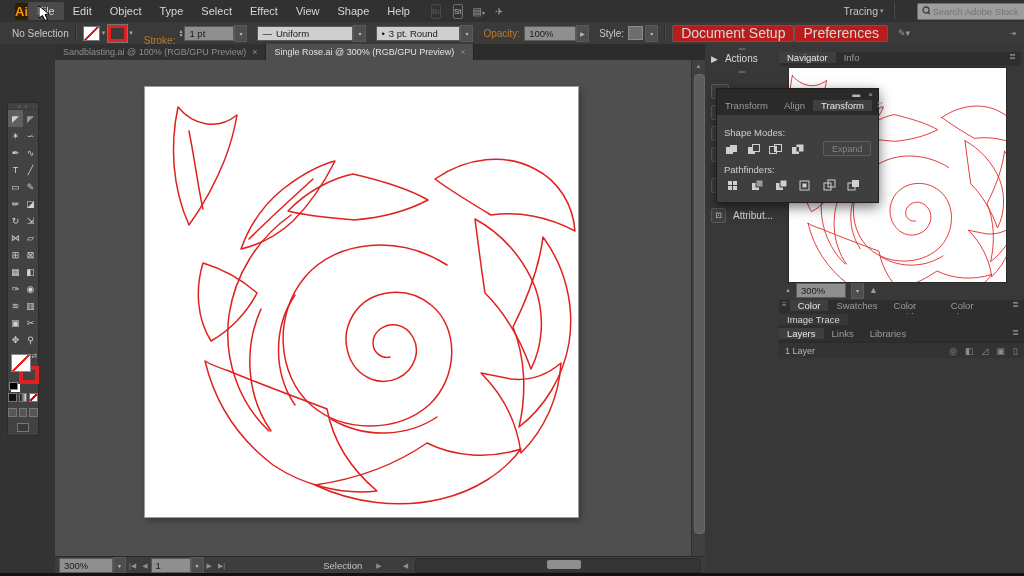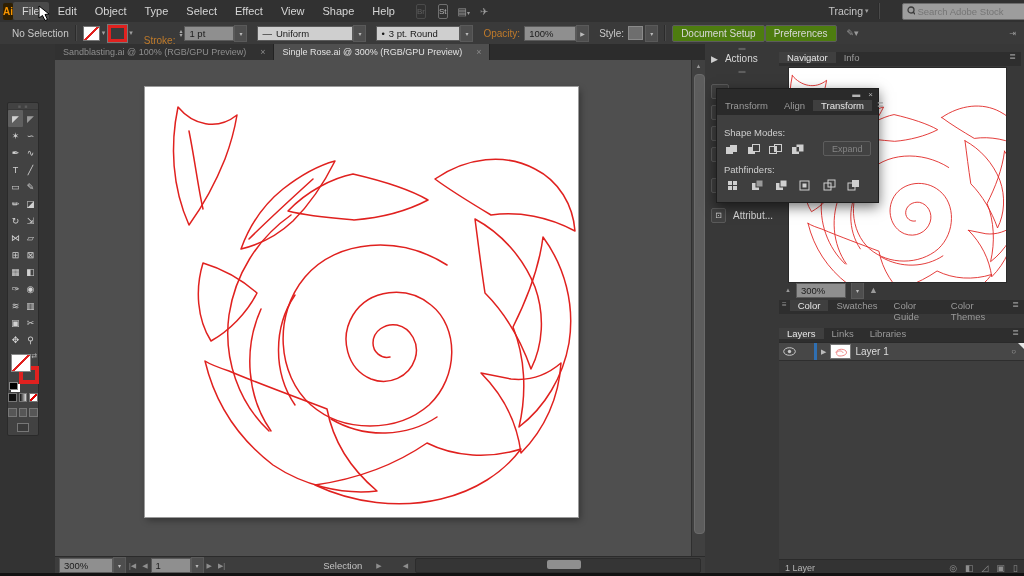--- a/index.html
+++ b/index.html
@@ -4,22 +4,22 @@
 <style>
   html,body{margin:0;padding:0;background:#1c1c1c;font-family:"Liberation Sans",sans-serif;
     -webkit-font-smoothing:antialiased;}
   #app{position:relative;width:1024px;height:576px;overflow:hidden;background:#333;
     font-size:10px;color:#cfcfcf;user-select:none;}
   .abs{position:absolute;}
 
   
   #menubar{left:0;top:0;width:1024px;height:22px;background:#313131;border-bottom:1px solid #262626;
     display:flex;align-items:center;}
-  #ai-logo{width:26px;height:17px;margin-left:3px;background:#2f1f02;color:#f79500;font-weight:bold;
-    font-size:10px;display:flex;align-items:center;justify-content:center;border-radius:2px;}
+  #ai-logo{width:26px;height:17px;margin-left:15px;background:#2f1f02;color:#f79500;font-weight:bold;
+    font-size:13px;display:flex;align-items:center;justify-content:center;border-radius:2px;}
   .menu-item{padding:3px 9px;font-size:11px;color:#d6d6d6;}
   .menu-item.hl{background:#4a4a4a;border-radius:2px;}
   .tb-icon{margin-left:10px;color:#9a9a9a;font-size:10px;}
   .mini-app{width:17px;height:13px;border:1px solid #6f6f6f;border-radius:2px;font-size:8px;
     display:flex;align-items:center;justify-content:center;color:#b9b9b9;margin-left:12px;}
   .mini-app.dim{border-color:#4a4a4a;color:#5f5f5f;}
   #workspace-wrap{margin-left:340px;display:flex;align-items:center;color:#c5c5c5;font-size:10.5px;}
   #searchbox{margin-left:16px;width:122px;height:15px;background:#9d9d9d;border:1px solid #6b6b6b;
     border-radius:2px;display:flex;align-items:center;padding:0 4px;}
   #searchbox input{border:none;background:transparent;font-size:9.5px;color:#2e2e2e;width:100%;
@@ -34,22 +34,22 @@
   .swatch-stroke{width:13px;height:11px;border:3px solid var(--accent-red,#e0211f);background:#3a3a3a;outline:1px solid #777;}
   .dd{color:#9f9f9f;font-size:7px;margin:0 3px 0 2px;}
   .lbl-orange{color:var(--label-orange,#bf7a2a);}
   .stepper{display:flex;flex-direction:column;line-height:4px;font-size:6px;color:#aaa;margin-right:2px;}
   .lfield{background:#8f8f8f;color:#1c1c1c;border:1px solid #5a5a5a;height:13px;display:flex;
     align-items:center;padding:0 4px;font-size:9.5px;}
   .combo{background:#cfcfcf;color:#1a1a1a;border:1px solid #5a5a5a;height:13px;display:flex;
     align-items:center;padding:0 4px;font-size:9.5px;gap:4px;}
   .ddbox{width:11px;height:15px;background:#4e4e4e;border:1px solid #5a5a5a;display:flex;
     align-items:center;justify-content:center;font-size:6px;color:#bbb;}
-  .cbtn{background:#4d7c0f;border:1px solid #5c5c5c;border-radius:2px;color:#d8d8d8;height:15px;
-    display:flex;align-items:center;padding:0 8px;font-size:10px;}
+  .cbtn{background:#b91c1c;border:1px solid #5c5c5c;border-radius:2px;color:#d8d8d8;height:15px;
+    display:flex;align-items:center;padding:0 8px;font-size:14px;}
   .styleswatch{width:13px;height:12px;background:#6e6e6e;border:1px solid #8a8a8a;}
 
   
   #leftside{left:0;top:44px;width:55px;height:532px;background:#333;}
   #toolstrip{left:7px;top:58px;width:30px;background:#424242;border:1px solid #2a2a2a;border-radius:2px;}
   #toolgrip{height:6px;border-bottom:1px solid #383838;display:flex;align-items:center;justify-content:center;
     color:#5c5c5c;font-size:5px;letter-spacing:1px;}
   #toolgrid{display:grid;grid-template-columns:15px 15px;}
   .tool{height:17px;display:flex;align-items:center;justify-content:center;font-size:9px;color:#d2d2d2;}
   .tool.act{background:#5f5f5f;border-radius:1px;}
@@ -64,21 +64,21 @@
   .btnrow{display:flex;justify-content:center;gap:2px;padding:3px 0;}
   .mbtn{width:8px;height:7px;border:1px solid #777;}
   .mbtn.solid{background:#111;}
   .mbtn.grad{background:linear-gradient(90deg,#111,#ddd);}
   .mbtn.none{background:#fff;background-image:linear-gradient(135deg,transparent 42%,#d00 42%,#d00 58%,transparent 58%);}
   .mbtn.mode{background:#565656;}
   .mbtn.screen{background:#3a3a3a;width:10px;}
 
   
   #tabbar{left:55px;top:44px;width:650px;height:16px;background:#2c2c2c;display:flex;}
-  .dtab{display:flex;align-items:center;gap:14px;padding:0 8px;font-size:9px;border-right:1px solid #222;text-align:right;}
+  .dtab{display:flex;align-items:center;gap:6px;padding:0 8px;font-size:9px;border-right:1px solid #222;text-align:right;}
   .dtab.inactive{background:#313131;color:#8f8f8f;}
   .dtab.active{background:#4f4f4f;color:#e3e3e3;}
   .tabclose{font-size:9px;color:#8a8a8a;}
 
   
   #canvas{left:55px;top:60px;width:650px;height:496px;background:#4f4f4f;overflow:hidden;}
   #artboard{left:90px;top:27px;width:433px;height:430px;background:#fff;outline:1px solid #9b9b9b;
     box-shadow:2px 3px 7px rgba(0,0,0,.38);}
   #vscroll{left:636px;top:0;width:13px;height:496px;background:#404040;border-left:1px solid #2f2f2f;}
   #vscroll .arr{width:13px;height:12px;display:flex;align-items:center;justify-content:center;
@@ -393,45 +393,32 @@
       <div class="phead">
         <span class="pmenu" style="margin-left:0;padding:0 3px">≡</span>
         <span class="ptab on">Color</span>
         <span class="ptab">Swatches</span>
         <span class="ptab">Color Guide</span>
         <span class="ptab">Color Themes</span>
         <span class="pmenu">≣</span>
       </div>
     </div>
 
+    <div id="imagetrace" class="abs">
+      <div class="phead">
+        <span class="ptab on" style="background:#373737;color:#d8d8d8">Image Trace</span>
+      </div>
+    </div>
 
     <div id="layers" class="abs">
       <div class="phead">
         <span class="ptab on">Layers</span>
         <span class="ptab">Links</span>
         <span class="ptab">Libraries</span>
         <span class="pmenu">≣</span>
-      </div>
-      <div id="layers-body">
-        <div id="layer-row">
-          <svg width="13" height="9">
-            <ellipse cx="6.5" cy="4.5" rx="5.8" ry="3.8" fill="none" stroke="#c8c8c8" stroke-width="1"></ellipse>
-            <circle cx="6.5" cy="4.5" r="1.7" fill="#c8c8c8"></circle>
-          </svg>
-          <span id="layer-color"></span>
-          <span style="font-size:7px;color:#bbb">▶</span>
-          <span id="layer-thumb">
-            <svg width="19" height="13">
-              <path d="M5 8 C5 4 12 3 15 6 C17 9 13 11 9 11 C6 11 5 9 6 7 C8 5 12 6 12 8" fill="none" stroke="#e88" stroke-width="1"></path>
-            </svg>
-          </span>
-          <span>Layer 1</span>
-          <span id="layer-target">○</span>
-          <span id="layer-corner"></span>
-        </div>
       </div>
       <div id="layers-foot">
         <span>1 Layer</span>
         <span class="spacer"></span>
         <span class="footic">◎</span>
         <span class="footic">◧</span>
         <span class="footic">◿</span>
         <span class="footic">▣</span>
         <span class="footic">▯</span>
       </div>

